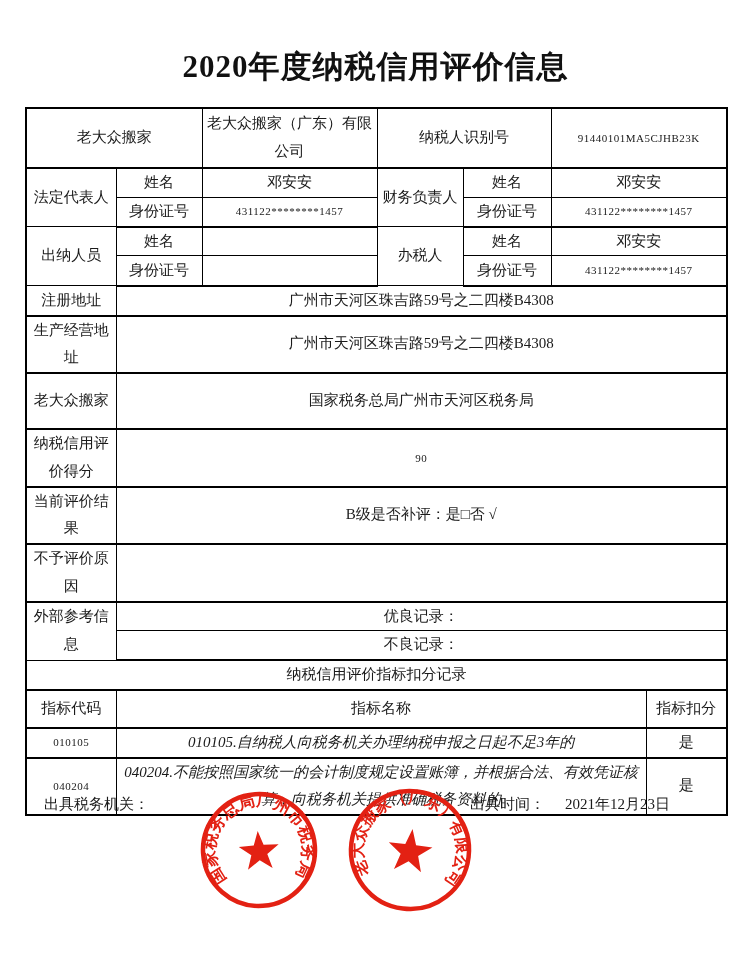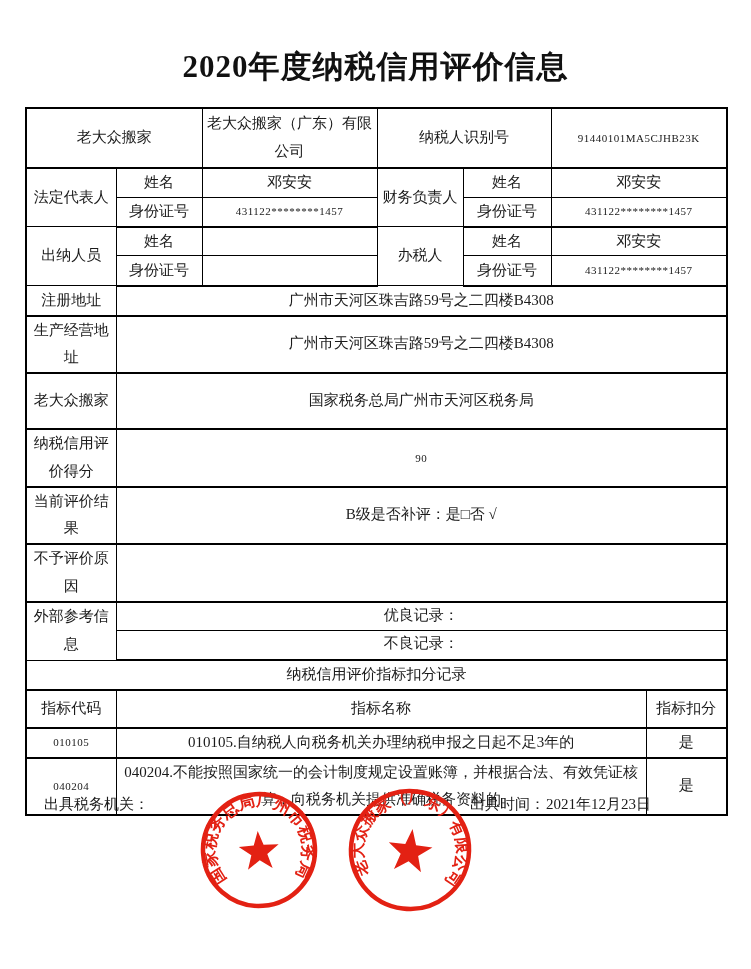--- a/index.html
+++ b/index.html
@@ -11,29 +11,29 @@
            font-size:31px; font-weight:bold; letter-spacing:1px; color:#111; }
 
   table.main { position:absolute; left:25px; top:107px; width:701px;
                border-collapse:collapse; table-layout:fixed;
                border:2px solid #000; font-size:15px; }
   table.main td { border:1px solid #000; text-align:center; vertical-align:middle;
                   padding:0 2px; line-height:1.85; overflow:hidden; }
   tr.hb > td { border-bottom-width:2px; }
   td.padw { padding:0 13px; }            
   td.tight { padding:0 1px; }            
-  td.left { text-align:left; padding-left:2px;font-family:Liberation Mono, monospace; }
+  td.left { text-align:left; padding-left:2px; }
   td.num { font-size:11px; letter-spacing:0.5px; }
   .grade { }
 
-  .dedu-name { line-height:1.55; padding:2px 4px; }
+  .dedu-name { line-height:1.55; padding:2px 4px;font-style:italic; }
 
   .footer-label { position:absolute; left:44px; top:795px; font-size:15px; }
   .issue-time { position:absolute; left:470px; top:795px; font-size:15px; }
-  .issue-time .val { margin-left:1px; }
+  .issue-time .val { margin-left:20px; }
 
   .stamp { position:absolute; color:var(--stamp-red,#e32113); }
   .stamp svg { display:block; }
   .stamp text { font-family:"Liberation Serif","DejaVu Serif",serif; font-weight:bold; }
   #stamp1 { left:198px; top:789px; transform:rotate(-4deg); }
   #stamp2 { left:346px; top:786px; transform:rotate(7deg); }
 </style>
 </head>
 <body>
 

